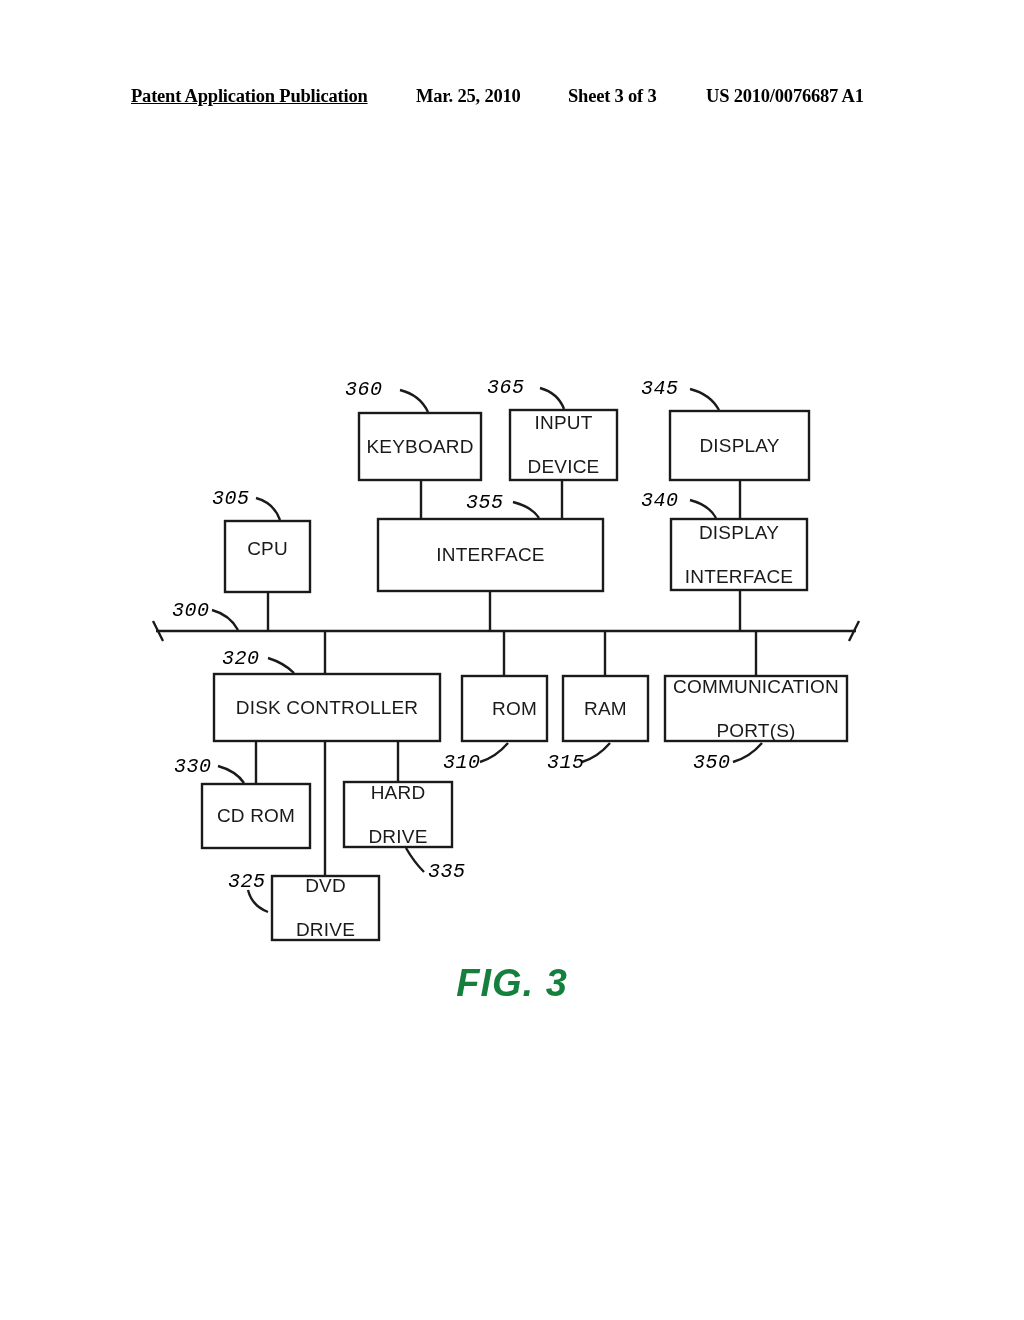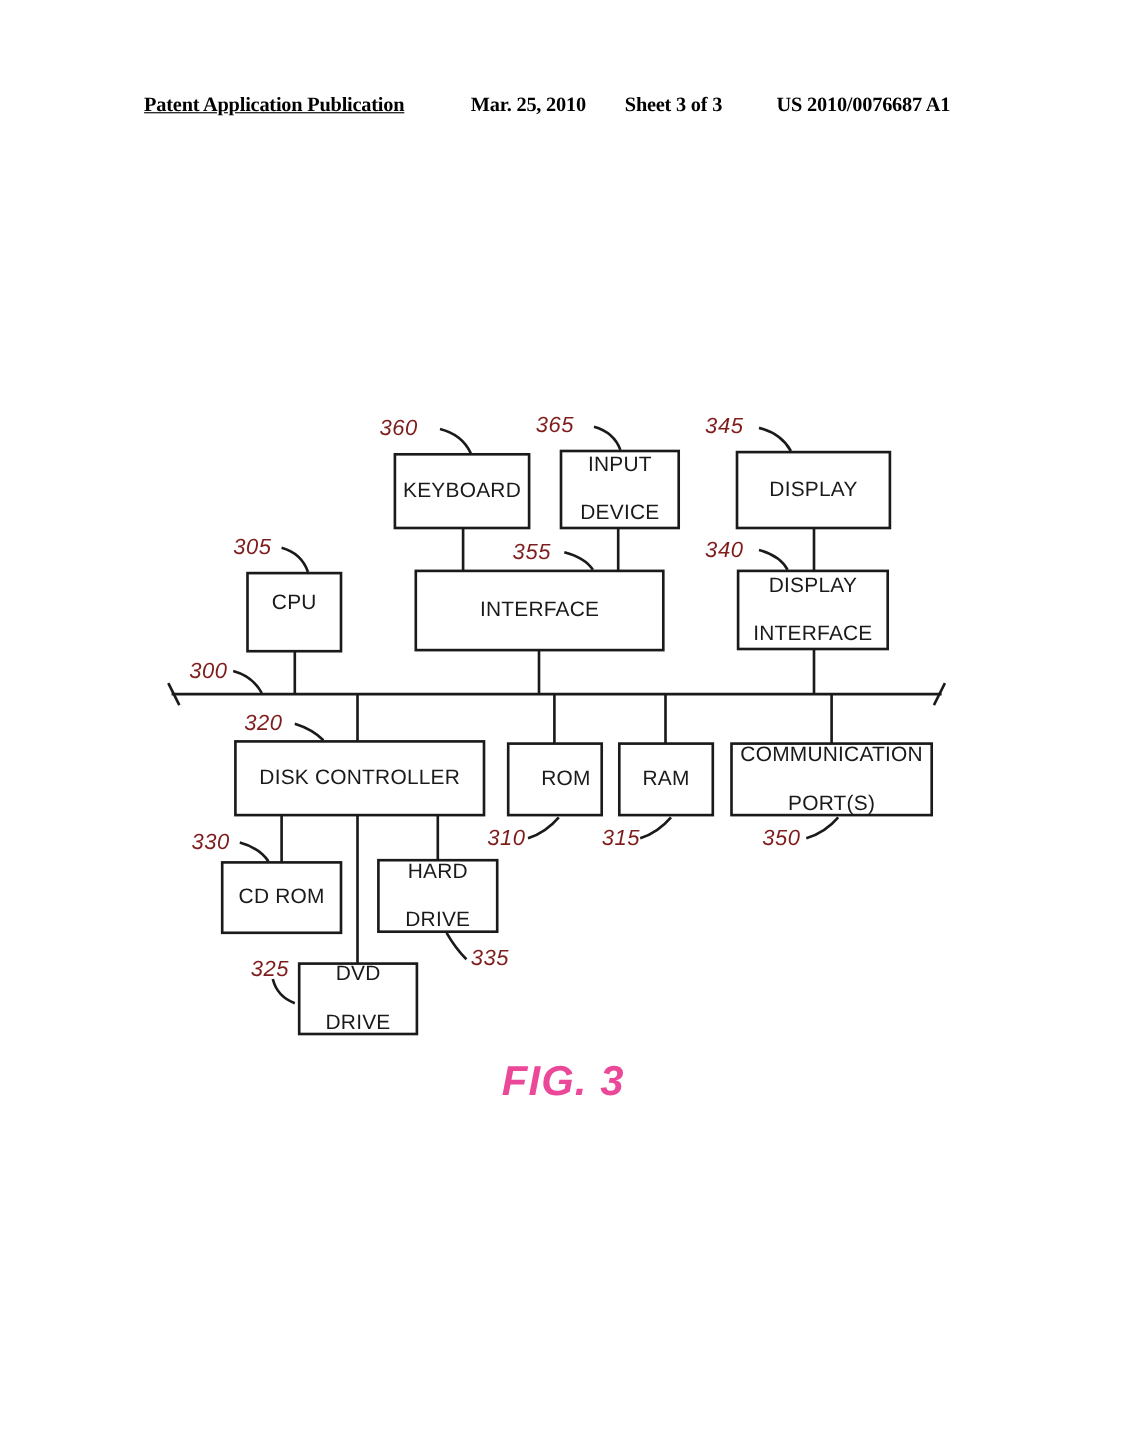--- a/index.html
+++ b/index.html
@@ -24,21 +24,21 @@
     top: 86px;
     width: 1024px;
     height: 28px;
     font-family: "Liberation Serif", serif;
     font-weight: bold;
     font-size: 18.5px;
     letter-spacing: -0.2px;
     white-space: nowrap;
   }
   #pub-header .hdr-left   { position: absolute; left: 131px; top: 0; text-decoration: underline; }
-  #pub-header .hdr-mid    { position: absolute; left: 428px; top: 0; }
+  #pub-header .hdr-mid    { position: absolute; left: 416px; top: 0; }
   #pub-header .hdr-sheet  { position: absolute; left: 568px; top: 0; }
   #pub-header .hdr-right  { position: absolute; left: 706px; top: 0; }
 
   
   #diagram {
     position: absolute;
     left: 0;
     top: 0;
     width: 1024px;
     height: 1320px;
@@ -57,41 +57,41 @@
     line-height: 22px;
     letter-spacing: 0.2px;
     color: #1a1a1a;
     pointer-events: none;
   }
   .boxlabel span { display: block; width: 100%; }
 
   
   .refnum {
     position: absolute;
-    font-family: Liberation Sans, sans-serif;
+    font-family: Liberation Mono, monospace;
     font-style: italic;
     font-size: 20px;
     letter-spacing: 0.5px;
-    color: #7f1d1d;
+    color: #000000;
     white-space: nowrap;
   }
 
   
   #fig-caption {
     position: absolute;
     left: 0;
     top: 962px;
     width: 1024px;
     text-align: center;
     font-family: "Liberation Sans", sans-serif;
     font-style: italic;
     font-weight: bold;
     font-size: 38px;
     letter-spacing: 1px;
-    color: #ec4899;
+    color: #15803d;
   }
 </style>
 </head>
 <body>
 
 <div id="page">
 
   <div id="pub-header">
     <span class="hdr-left">Patent Application Publication</span>
     <span class="hdr-mid">Mar. 25, 2010</span>

